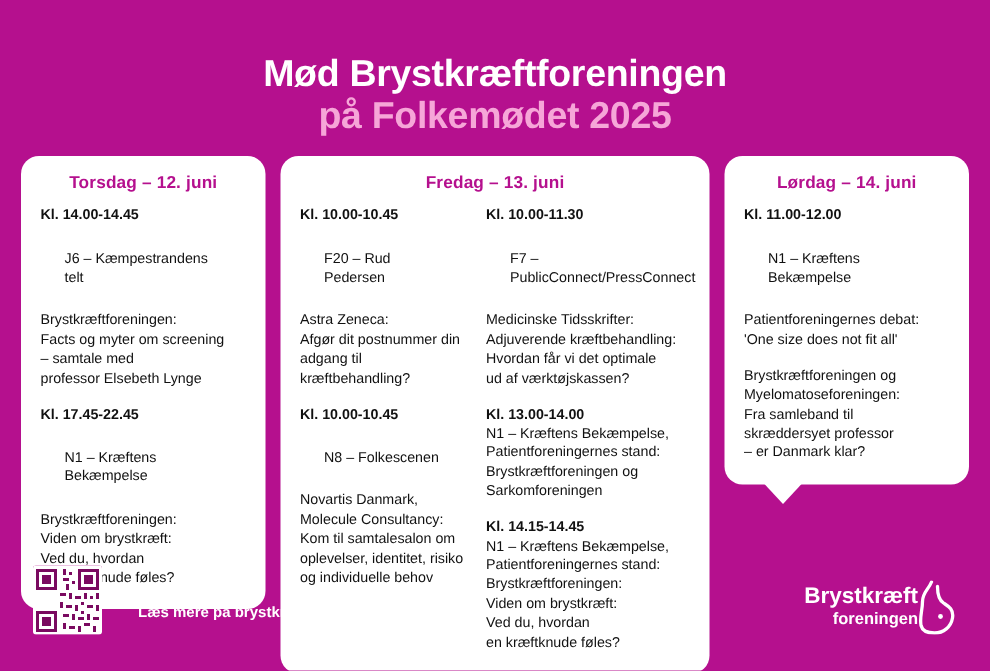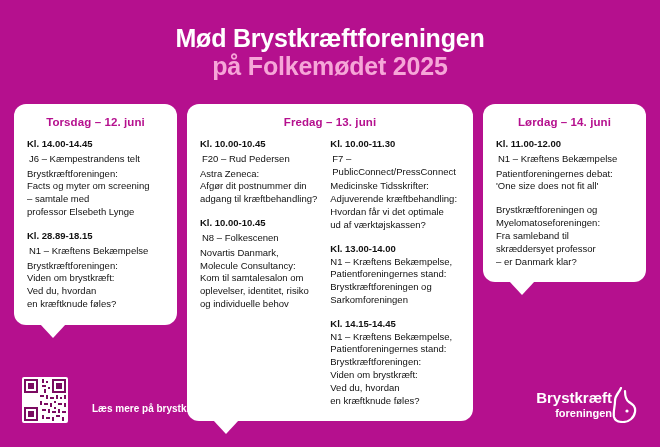--- a/index.html
+++ b/index.html
@@ -11,21 +11,21 @@
     overflow:hidden;
     position:relative;
   }
   .poster{
     position:absolute;inset:0;
     background:#b5108e;
   }
   
   .title-wrap{
     text-align:center;
-    padding-top:24px;
+    padding-top:35px;
   }
   .title-line1{
     font-size:25px;
     font-weight:bold;
     color:#ffffff;
     letter-spacing:-0.2px;
     line-height:1.12;
   }
   .title-line2{
     font-size:25px;
@@ -79,21 +79,21 @@
   .time{
     font-weight:bold;
     font-size:9.5px;
     line-height:1.35;
     color:#111;
     margin:0;
   }
   .venue{
     font-size:9.5px;
     line-height:1.35;
-    margin:2px;
+    margin:16px;
     color:#111;
   }
   .org{
     font-size:9.5px;
     line-height:1.35;
     margin:0;
     color:#111;
   }
   .desc{
     font-size:9.5px;
@@ -157,21 +157,21 @@
       <div class="item">
         <p class="time">Kl. 14.00-14.45</p>
         <p class="venue">J6 – Kæmpestrandens telt</p>
         <p class="org">Brystkræftforeningen:</p>
         <p class="desc">Facts og myter om screening
 – samtale med
 professor Elsebeth Lynge</p>
       </div>
 
       <div class="item">
-        <p class="time">Kl. 28.89-18.15</p>
+        <p class="time">Kl. 17.45-22.45</p>
         <p class="venue">N1 – Kræftens Bekæmpelse</p>
         <p class="org">Brystkræftforeningen:</p>
         <p class="desc">Viden om brystkræft:
 Ved du, hvordan
 en kræftknude føles?</p>
       </div>
     </div>
 
     <div class="col friday">
       <div class="day-head">Fredag – 13. juni</div>

